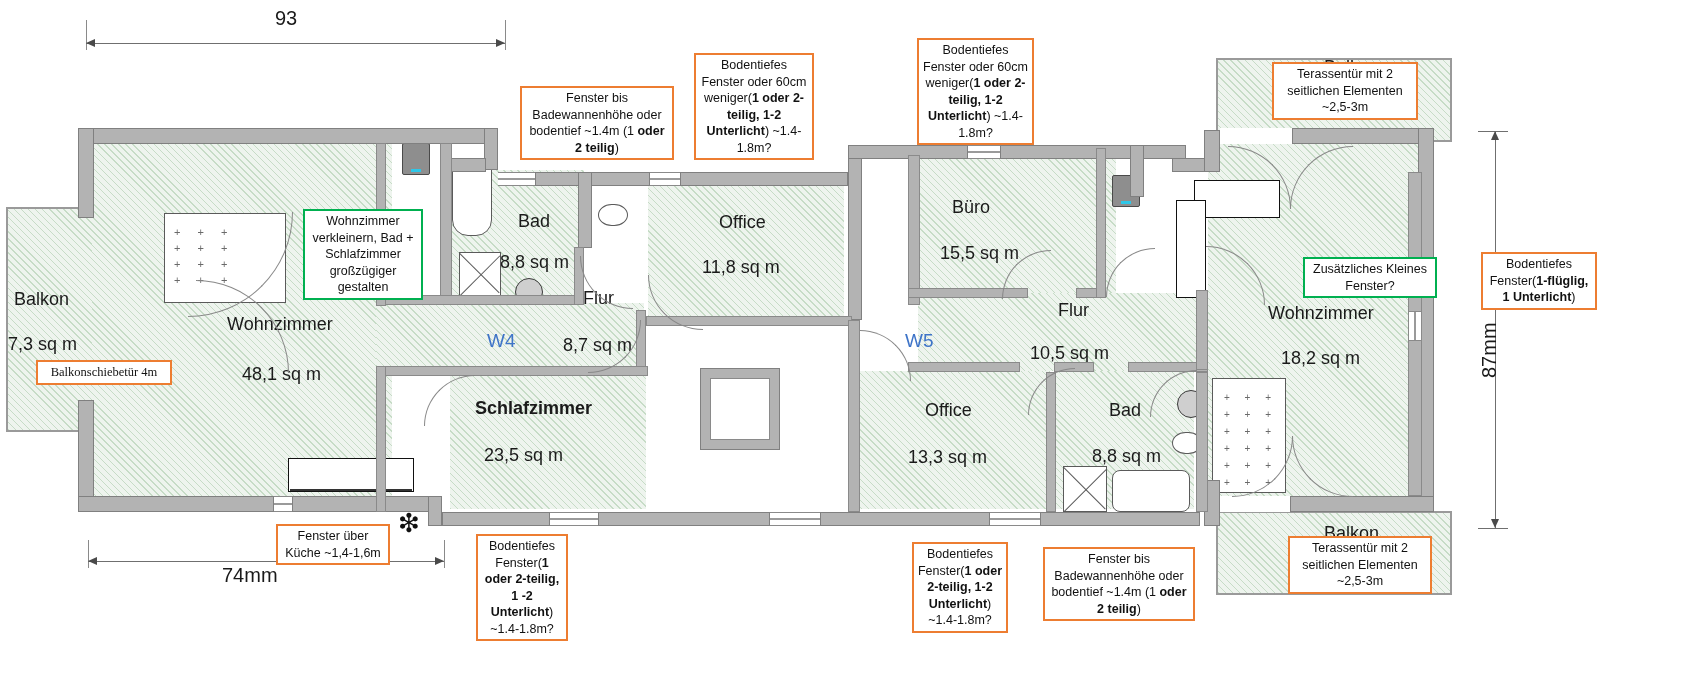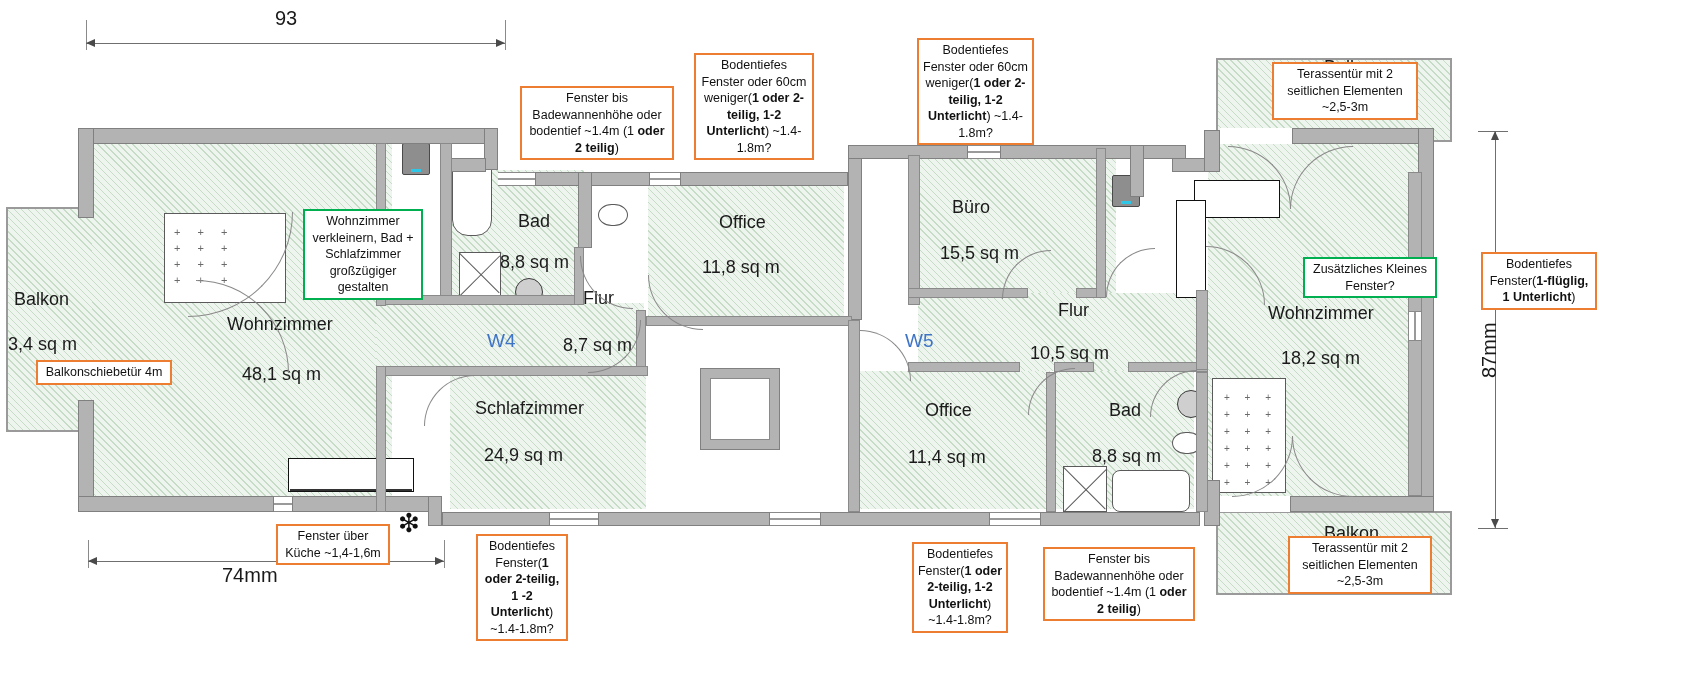--- a/index.html
+++ b/index.html
@@ -102,21 +102,21 @@
 
   <div class="dimline" style="left:1478px;top:131px;width:30px;height:1px;"></div>
   <div class="dimline" style="left:1478px;top:528px;width:30px;height:1px;"></div>
   <div class="dimline" style="left:1495px;top:131px;width:1px;height:397px;"></div>
   <div class="arrowU" style="left:1491px;top:131px;"></div>
   <div class="arrowD" style="left:1491px;top:519px;"></div>
   <div class="dimtxt vert" style="left:1478px;top:378px;">87mm</div>
 
   <div class="balcony" style="left:6px;top:207px;width:105px;height:225px;"></div>
   <div class="rlabel" style="left:14px;top:289px;">Balkon</div>
-  <div class="rarea" style="left:8px;top:334px;">3,4 sq m</div>
+  <div class="rarea" style="left:8px;top:334px;">7,3 sq m</div>
 
   <div class="room" style="left:92px;top:143px;width:300px;height:357px;"></div>
   <div class="rlabel" style="left:227px;top:314px;">Wohnzimmer</div>
   <div class="rarea" style="left:242px;top:364px;">48,1 sq m</div>
 
   <div class="fx" style="left:164px;top:213px;width:122px;height:90px;"></div>
   <div class="crosses" style="left:168px;top:218px;width:114px;height:82px;">+ + +<br>+ + +<br>+ + +<br>+ + +</div>
   <div class="fx" style="left:288px;top:458px;width:126px;height:34px;border-color:#111;border-width:1.6px;"></div>
   <div class="winline" style="left:290px;top:489px;width:122px;height:2px;background:#333;"></div>
 
@@ -130,43 +130,43 @@
   <div class="boiler" style="left:402px;top:143px;width:26px;height:30px;">
       <i></i>
     </div>
 
   <div class="room" style="left:376px;top:303px;width:268px;height:70px;"></div>
   <div class="rlabel" style="left:583px;top:288px;">Flur</div>
   <div class="rarea" style="left:563px;top:335px;">8,7 sq m</div>
   <div class="wlabel" style="left:487px;top:330px;">W4</div>
 
   <div class="room" style="left:450px;top:373px;width:196px;height:136px;"></div>
-  <div class="rlabel" style="left:475px;top:398px;">Schlafzimmer</div>
-  <div class="rarea" style="left:484px;top:445px;">24,9 sq m</div>
+  <div class="rlabel" style="left:475px;top:398px;font-weight:bold;">Schlafzimmer</div>
+  <div class="rarea" style="left:484px;top:445px;">23,5 sq m</div>
 
   <div class="room" style="left:648px;top:180px;width:196px;height:143px;"></div>
   <div class="rlabel" style="left:719px;top:212px;">Office</div>
   <div class="rarea" style="left:702px;top:257px;text-align:center;">11,8 sq m</div>
 
   <div class="voidbox" style="left:648px;top:326px;width:200px;height:185px;"></div>
   <div class="wall" style="left:700px;top:368px;width:80px;height:82px;"></div>
   <div class="voidbox" style="left:710px;top:378px;width:60px;height:62px;border:1px solid #8a8a8a;box-sizing:border-box;"></div>
 
   <div class="room" style="left:920px;top:145px;width:196px;height:148px;"></div>
   <div class="rlabel" style="left:952px;top:197px;">Büro</div>
   <div class="rarea" style="left:940px;top:243px;">15,5 sq m</div>
 
   <div class="room" style="left:918px;top:293px;width:300px;height:78px;"></div>
   <div class="rlabel" style="left:1058px;top:300px;">Flur</div>
   <div class="rarea" style="left:1030px;top:343px;">10,5 sq m</div>
   <div class="wlabel" style="left:905px;top:330px;">W5</div>
 
   <div class="room" style="left:854px;top:371px;width:196px;height:138px;"></div>
   <div class="rlabel" style="left:925px;top:400px;">Office</div>
-  <div class="rarea" style="left:908px;top:447px;">11,4 sq m</div>
+  <div class="rarea" style="left:908px;top:447px;">13,3 sq m</div>
 
   <div class="room" style="left:1054px;top:371px;width:140px;height:138px;"></div>
   <div class="rlabel" style="left:1109px;top:400px;">Bad</div>
   <div class="rarea" style="left:1092px;top:446px;">8,8 sq m</div>
   <div class="sink" style="left:1177px;top:390px;width:26px;height:26px;"></div>
   <div class="wc" style="left:1172px;top:432px;width:28px;height:20px;"></div>
   <div class="fx shower" style="left:1063px;top:466px;width:44px;height:46px;"></div>
   <div class="fx tub" style="left:1112px;top:470px;width:78px;height:42px;border-radius:8px;"></div>
   <div class="boiler" style="left:1112px;top:175px;width:26px;height:30px;">
       <i></i>
@@ -284,21 +284,21 @@
   <div class="note" style="left:917px;top:38px;width:117px;">Bodentiefes Fenster oder 60cm weniger(<b>1 oder 2-teilig, 1-2 Unterlicht</b>) ~1.4-1.8m?</div>
 
   <div class="note" style="left:1272px;top:62px;width:146px;">Terassentür mit 2 seitlichen Elementen ~2,5-3m</div>
 
   <div class="note green" style="left:1303px;top:257px;width:134px;">Zusätzliches Kleines Fenster?</div>
 
   <div class="note green" style="left:303px;top:209px;width:120px;">Wohnzimmer verkleinern, Bad + Schlafzimmer großzügiger gestalten</div>
 
   <div class="note" style="left:1481px;top:252px;width:116px;">Bodentiefes Fenster(<b>1-flüglig, 1 Unterlicht</b>)</div>
 
-  <div class="note" style="left:36px;top:360px;width:136px;">Balkonschiebetür 4m</div>
+  <div class="note" style="left:36px;top:360px;width:136px;font-family:Liberation Serif, serif;">Balkonschiebetür 4m</div>
 
   <div class="note" style="left:276px;top:524px;width:114px;">Fenster über Küche ~1,4-1,6m</div>
 
   <div class="note" style="left:476px;top:534px;width:92px;">Bodentiefes Fenster(<b>1 oder 2-teilig, 1 -2 Unterlicht</b>) ~1.4-1.8m?</div>
 
 
   <div class="note" style="left:912px;top:542px;width:96px;">Bodentiefes Fenster(<b>1 oder 2-teilig, 1-2 Unterlicht</b>) ~1.4-1.8m?</div>
 
   <div class="note" style="left:1043px;top:547px;width:152px;">Fenster bis Badewannenhöhe oder bodentief ~1.4m (1 <b>oder 2 teilig</b>)</div>
 

